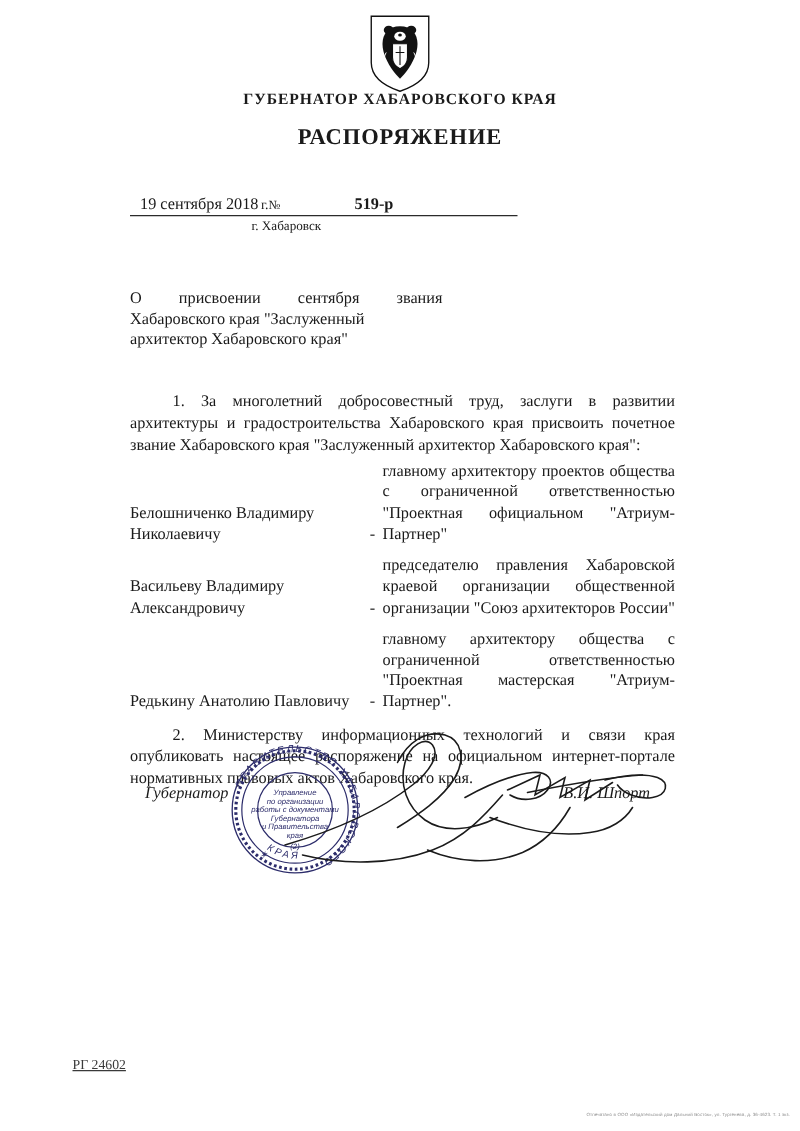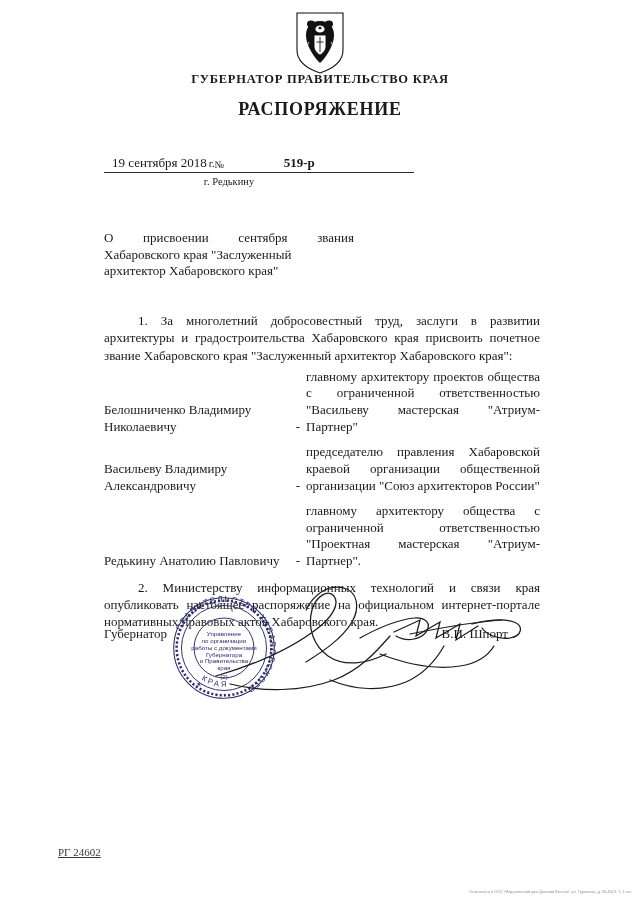--- a/index.html
+++ b/index.html
@@ -156,23 +156,24 @@
   }
   .honoree-role {
     flex: 1;
     text-align: justify;
   }
 
   
   .sign-zone {
     position: absolute;
     top: 588px;
-    left: 0;
+    left: 12px;
     width: 580px;
     height: 130px;
+    font-style: italic;
   }
   .sign-label {
     position: absolute;
     left: 104px;
     top: 38px;
     font-size: 13px;
   }
   .sign-name {
     position: absolute;
     right: 72px;
@@ -235,50 +236,50 @@
 
       <path d="M20 23 H32 V34 C32 39 28 42 26 43 C24 42 20 39 20 34 Z" fill="#ffffff" stroke="#121212" stroke-width="0.9"></path>
       <path d="M26 25 V40 M22.5 30 H29.5" stroke="#121212" stroke-width="0.9"></path>
 
       <path d="M15 30 C13 33 13 37 15 40" stroke="#ffffff" stroke-width="0.8" fill="none"></path>
       <path d="M37 30 C39 33 39 37 37 40" stroke="#ffffff" stroke-width="0.8" fill="none"></path>
     </svg>
   </div>
 
   <div class="header-titles">
-    <div class="org-title">ГУБЕРНАТОР ПРАВИТЕЛЬСТВО КРАЯ</div>
+    <div class="org-title">ГУБЕРНАТОР ХАБАРОВСКОГО КРАЯ</div>
     <div class="doc-kind">РАСПОРЯЖЕНИЕ</div>
   </div>
 
   <div class="datebar">
     <div class="datebar-row">
       <span class="date-val">19 сентября 2018</span>
       <span class="date-suffix">г.</span>
       <span class="num-sign">№</span>
       <span class="num-val">519-р</span>
     </div>
-    <div class="city">г. Редькину</div>
+    <div class="city">г. Хабаровск</div>
   </div>
 
   <div class="subject">
     <div>О присвоении сентября звания</div>
     <div>Хабаровского края "Заслуженный</div>
     <div>архитектор Хабаровского края"</div>
   </div>
 
   <div class="body-block">
 
     <p class="para p1">1. За многолетний добросовестный труд, заслуги в развитии архитектуры и градостроительства Хабаровского края присвоить почетное звание Хабаровского края "Заслуженный архитектор Хабаровского края":</p>
 
     <div class="honorees">
 
       <div class="honoree">
         <div class="honoree-name">Белошниченко Владимиру Николаевичу</div>
         <div class="honoree-dash">-</div>
-        <div class="honoree-role">главному архитектору проектов общества с ограниченной ответственностью "Васильеву мастерская "Атриум-Партнер"</div>
+        <div class="honoree-role">главному архитектору проектов общества с ограниченной ответственностью "Проектная официальном "Атриум-Партнер"</div>
       </div>
 
       <div class="honoree">
         <div class="honoree-name">Васильеву Владимиру Александровичу</div>
         <div class="honoree-dash">-</div>
         <div class="honoree-role">председателю правления Хабаровской краевой организации общественной организации "Союз архитекторов России"</div>
       </div>
 
       <div class="honoree">
         <div class="honoree-name">Редькину Анатолию Павловичу</div>

